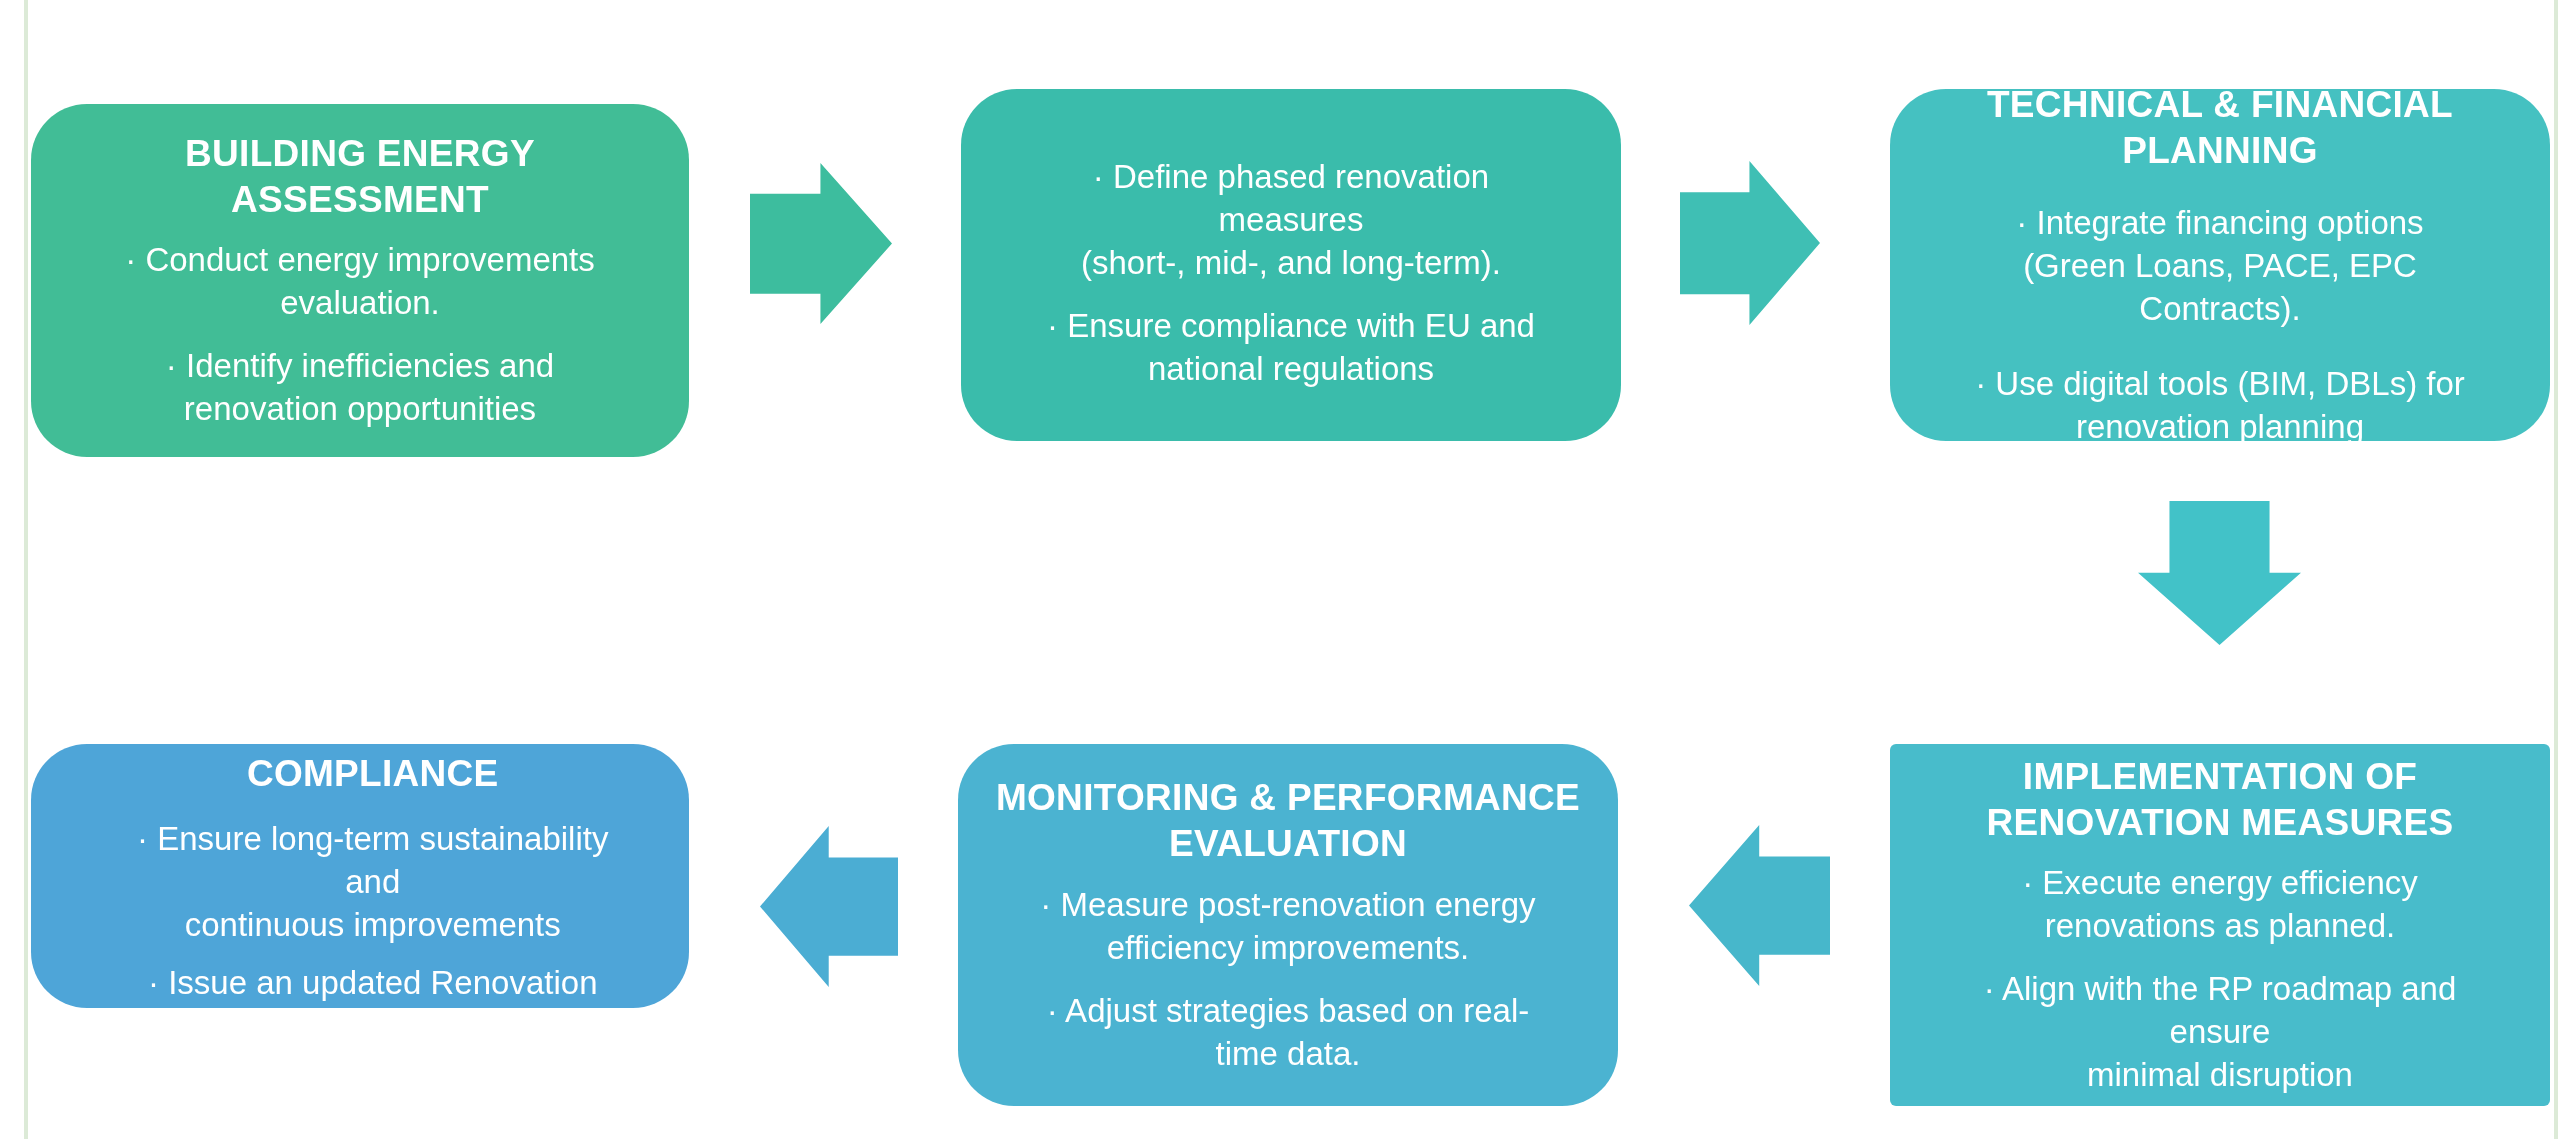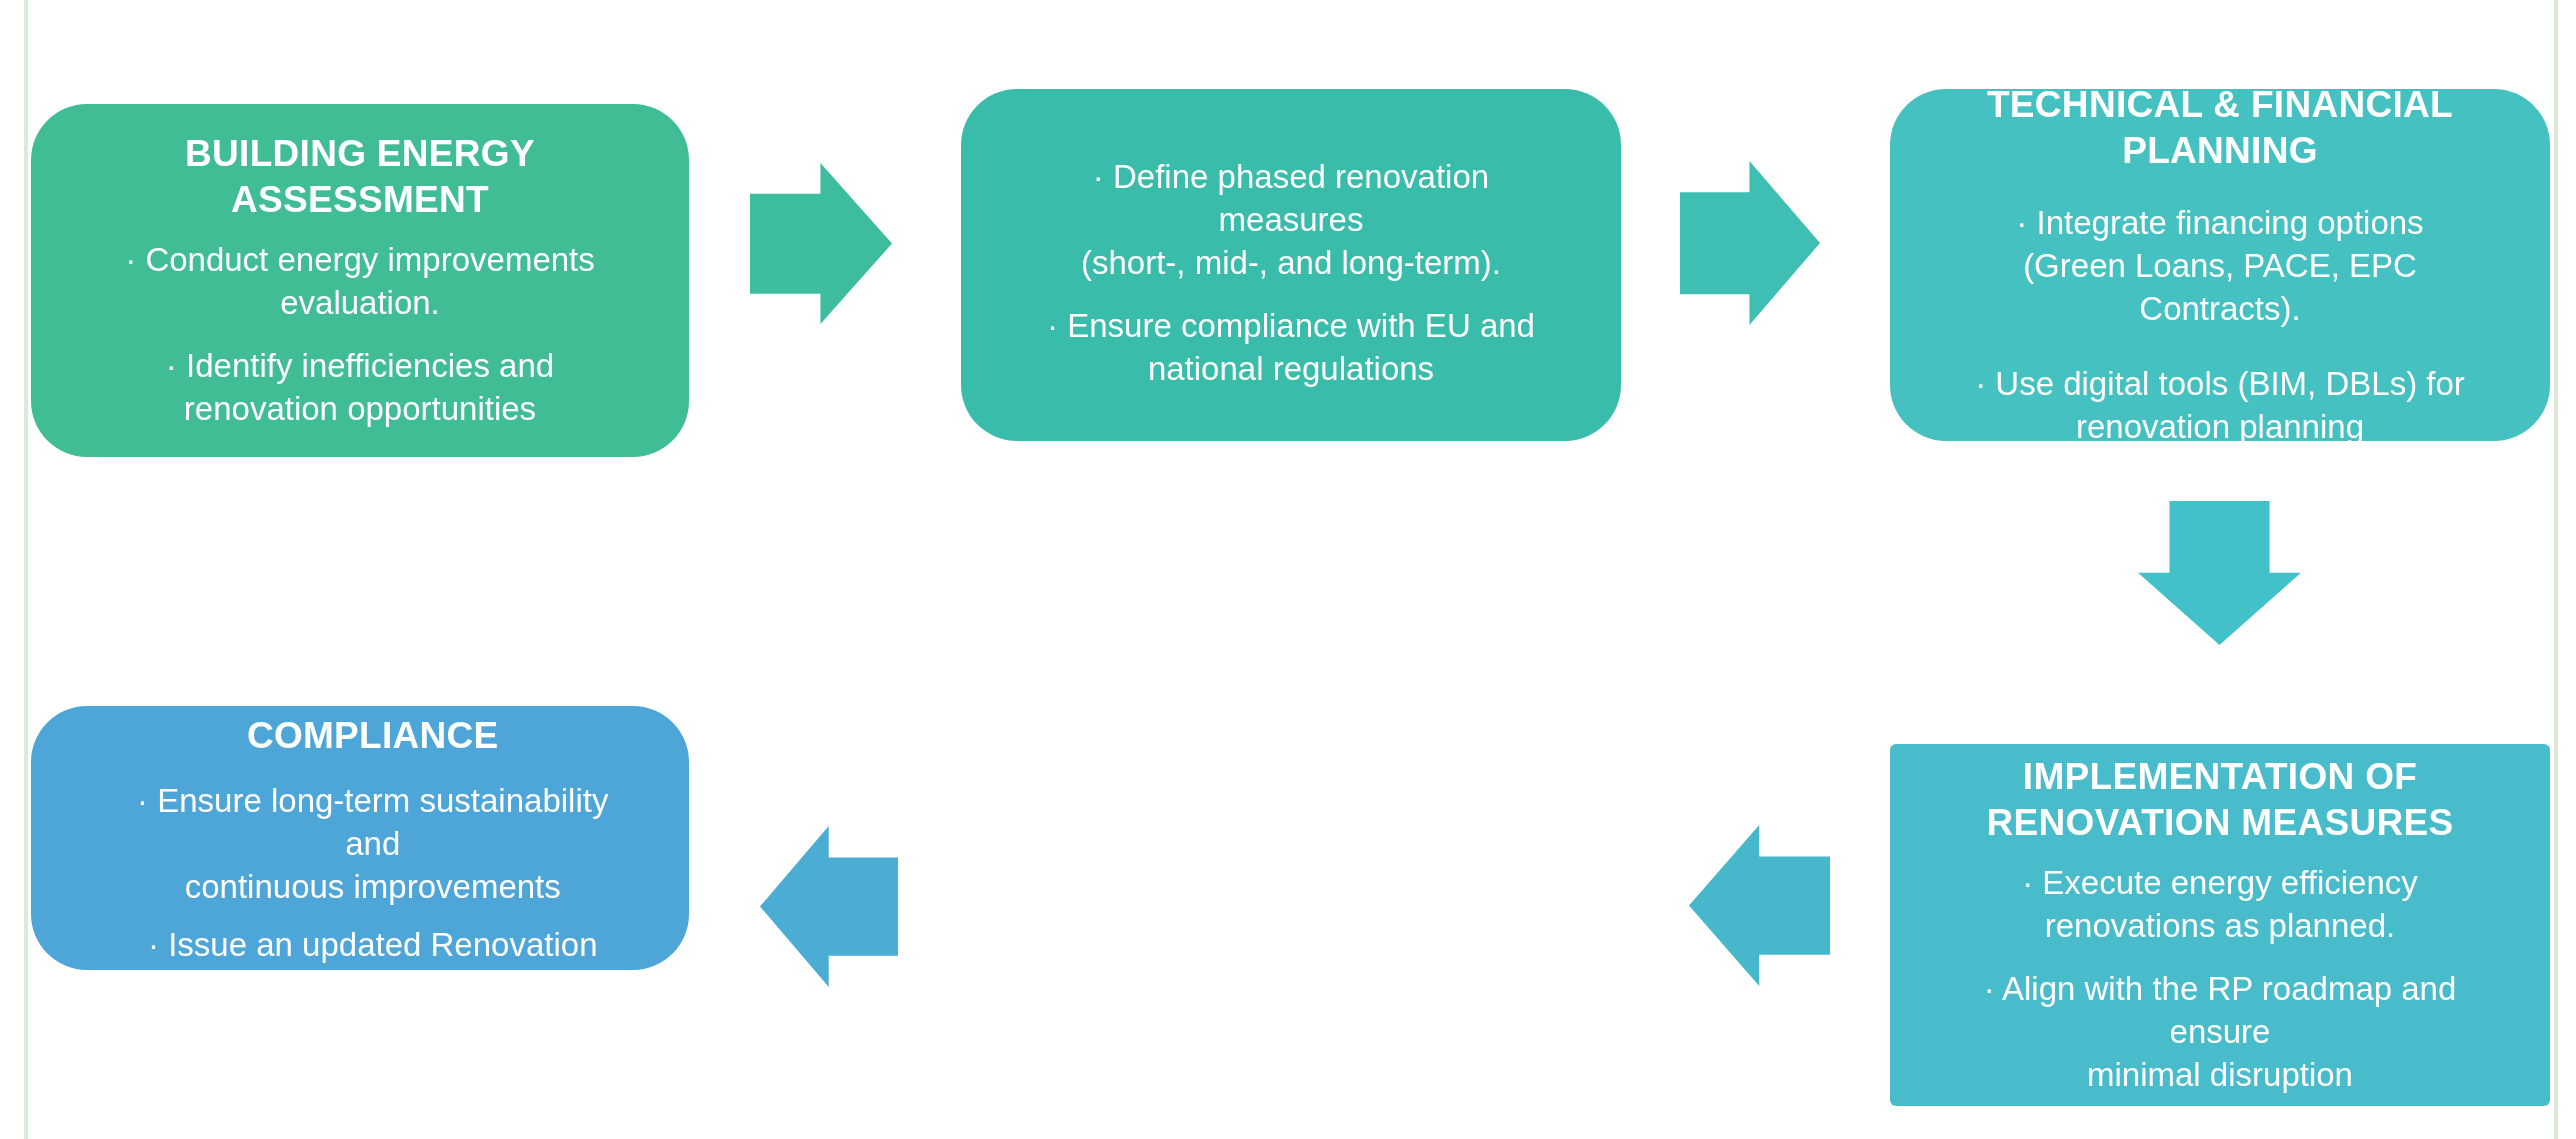--- a/index.html
+++ b/index.html
@@ -50,21 +50,21 @@
     margin-top: 20px;
   }
   .step-para.first { margin-top: 15.4px; }
 
   
   #step-1 { left: 31px;   top: 104px;  width: 658px; height: 353px; }
   #step-2 { left: 961px; top: 89px;  width: 660px; height: 352px; }
   #step-3 { left: 1890px; top: 89px;  width: 660px; height: 352px; gap: 12px; }
   #step-4 { left: 1890px; top: 744px; width: 660px; height: 362px; }
   #step-5 { left: 958px; top: 744px; width: 660px; height: 362px; }
-  #step-6 { left: 31px;   top: 706px; width: 658px; height: 264px; padding-left: 48px; }
+  #step-6 { left: 31px;   top: 744px; width: 658px; height: 264px; padding-left: 48px; }
 
   .arrow { position: absolute; }
   .arrow-right {
     clip-path: polygon(0% 19.1%, 49.6% 19.1%, 49.6% 0%, 100% 50%,
                        49.6% 100%, 49.6% 81.2%, 0% 81.2%);
   }
   .arrow-left {
     clip-path: polygon(100% 19.6%, 49.8% 19.6%, 49.8% 0%, 0% 50%,
                        49.8% 100%, 49.8% 80.6%, 100% 80.6%);
   }
@@ -123,20 +123,28 @@
 RENOVATION MEASURES</div>
     <div class="step-para first">· Execute energy efficiency
 renovations as planned.</div>
     <div class="step-para">· Align with the RP roadmap and
 ensure
 minimal disruption</div>
   </div>
 
   <div id="arrow-4" class="arrow arrow-left" style="background: rgb(71, 183, 203);"></div>
 
+  <div id="step-5" class="step-box" style="background: rgb(75, 179, 209);">
+    <div class="step-title">MONITORING &amp; PERFORMANCE
+EVALUATION</div>
+    <div class="step-para first">· Measure post-renovation energy
+efficiency improvements.</div>
+    <div class="step-para">· Adjust strategies based on real-
+time data.</div>
+  </div>
 
   <div id="arrow-5" class="arrow arrow-left" style="background: rgb(75, 173, 211);"></div>
 
   <div id="step-6" class="step-box" style="background: rgb(78, 165, 216);">
     <div class="step-title">FINAL CERTIFICATION &amp;
 COMPLIANCE</div>
     <div class="step-para">· Ensure long-term sustainability
 and
 continuous improvements</div>
     <div class="step-para first">· Issue an updated Renovation

